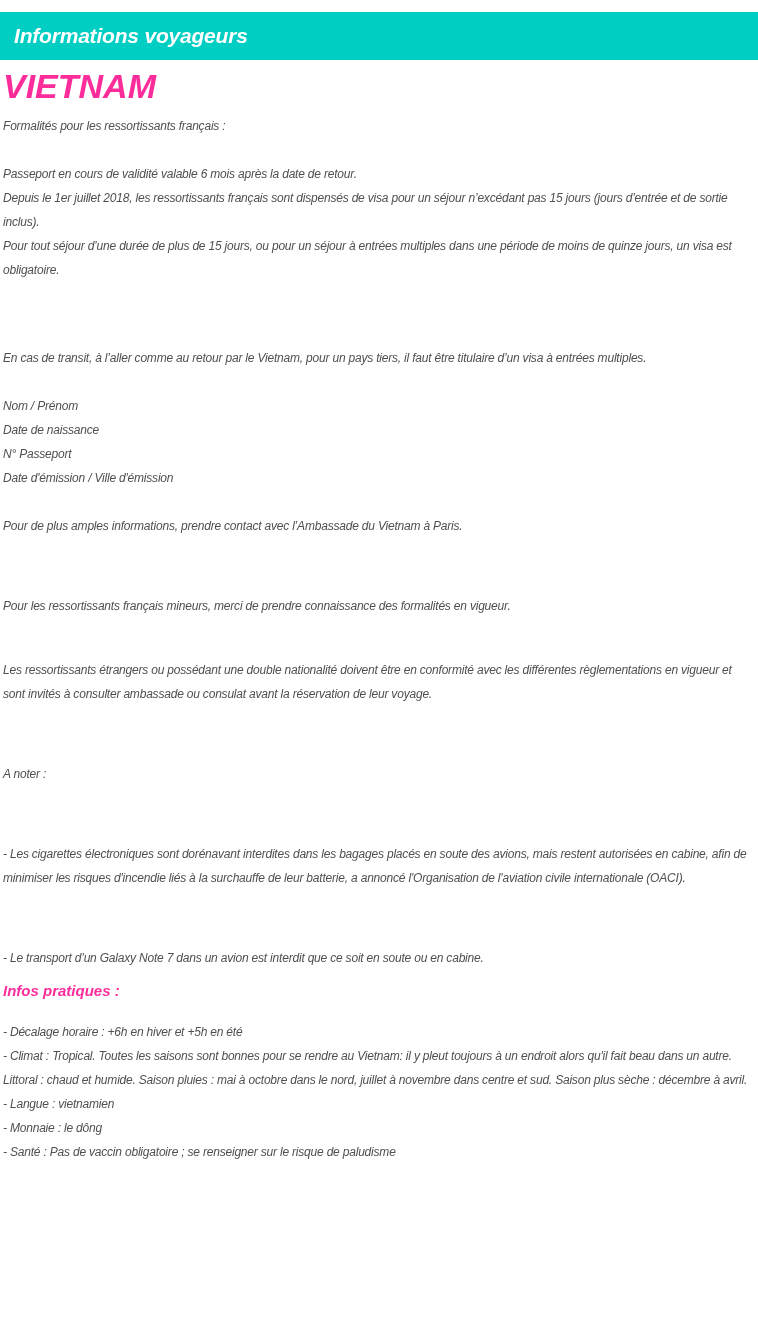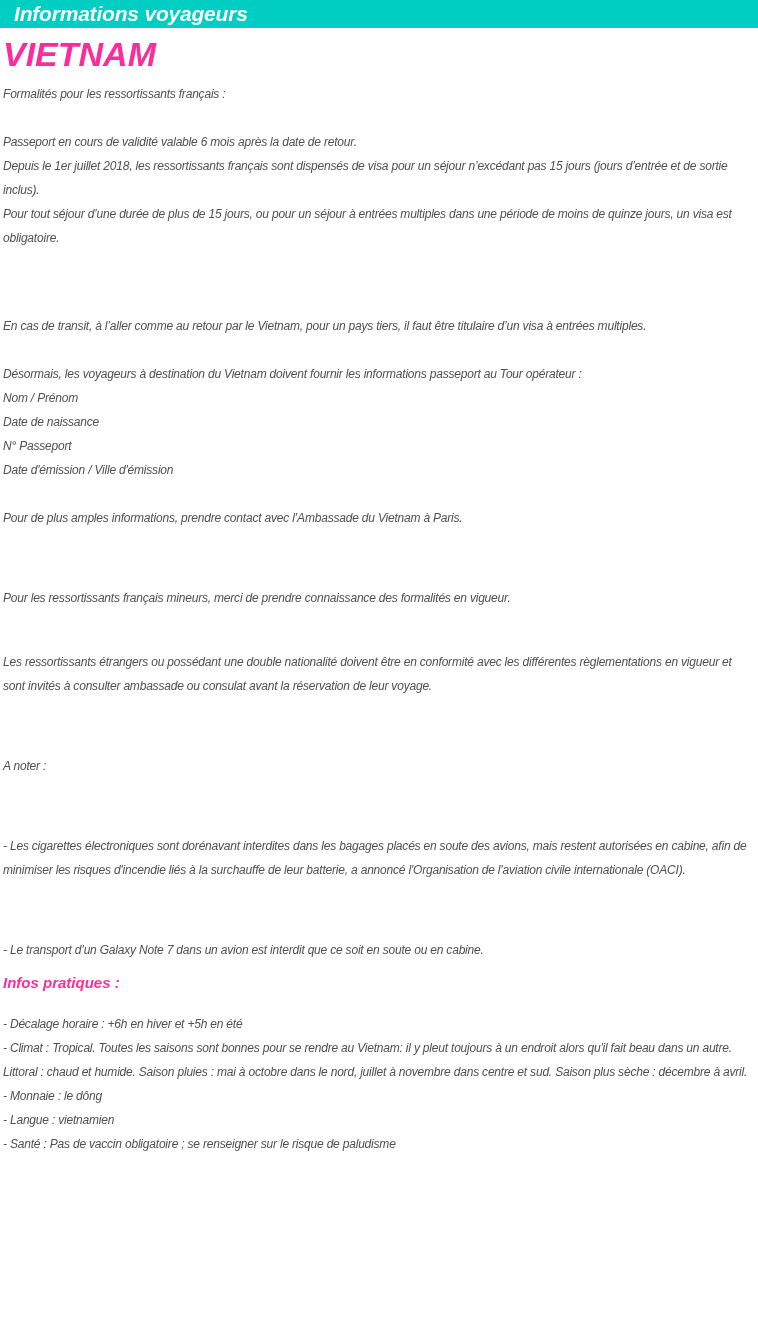--- a/index.html
+++ b/index.html
@@ -6,25 +6,26 @@
   * { box-sizing: border-box; }
   html, body { margin: 0; padding: 0; }
   body {
     width: 758px;
     height: 1327px;
     background: #ffffff;
     font-family: "Liberation Sans", sans-serif;
     overflow: hidden;
   }
   .topbar {
-    height: 28px;
+    height: 48px;
     background: #00CEC3;
     display: flex;
     align-items: center;
     padding: 0 14px;
+    margin-top: 12px;
   }
   .topbar h1 {
     margin: 0;
     font-size: 21px;
     font-weight: bold;
     font-style: italic;
     color: #ffffff;
     letter-spacing: -0.2px;
   }
   .content { padding: 0 3px; }
@@ -72,21 +73,20 @@
   <div class="sp sp24"></div>
 
   <p class="body">Passeport en cours de validité valable 6 mois après la date de retour.</p>
   <p class="body">Depuis le 1er juillet 2018, les ressortissants français sont dispensés de visa pour un séjour n’excédant pas 15 jours (jours d’entrée et de sortie inclus).</p>
   <p class="body">Pour tout séjour d’une durée de plus de 15 jours, ou pour un séjour à entrées multiples dans une période de moins de quinze jours, un visa est obligatoire.</p>
   <div class="sp sp64"></div>
 
   <p class="body">En cas de transit, à l’aller comme au retour par le Vietnam, pour un pays tiers, il faut être titulaire d’un visa à entrées multiples.</p>
   <div class="sp sp24"></div>
 
-  <p class="body">Désormais, les voyageurs à destination du Vietnam doivent fournir les informations passeport au Tour opérateur :</p>
   <p class="body">Nom / Prénom</p>
   <p class="body">Date de naissance</p>
   <p class="body">N° Passeport</p>
   <p class="body">Date d'émission / Ville d'émission</p>
   <div class="sp sp24"></div>
 
   <p class="body">Pour de plus amples informations, prendre contact avec l’Ambassade du Vietnam à Paris.</p>
   <div class="sp sp56"></div>
 
   <p class="body">Pour les ressortissants français mineurs, merci de prendre connaissance des formalités en vigueur.</p>
@@ -100,16 +100,16 @@
 
   <p class="body">- Les cigarettes électroniques sont dorénavant interdites dans les bagages placés en soute des avions, mais restent autorisées en cabine, afin de minimiser les risques d'incendie liés à la surchauffe de leur batterie, a annoncé l'Organisation de l'aviation civile internationale (OACI).</p>
   <div class="sp sp56"></div>
 
   <p class="body">- Le transport d’un Galaxy Note 7 dans un avion est interdit que ce soit en soute ou en cabine.</p>
 
   <h2 class="infos-title">Infos pratiques :</h2>
 
   <p class="body">- Décalage horaire : +6h en hiver et +5h en été</p>
   <p class="body">- Climat : Tropical. Toutes les saisons sont bonnes pour se rendre au Vietnam: il y pleut toujours à un endroit alors qu'il fait beau dans un autre. Littoral : chaud et humide. Saison pluies : mai à octobre dans le nord, juillet à novembre dans centre et sud. Saison plus sèche : décembre à avril.</p>
+  <p class="body">- Langue : vietnamien</p>
   <p class="body">- Monnaie : le dông</p>
-  <p class="body">- Langue : vietnamien</p>
   <p class="body">- Santé : Pas de vaccin obligatoire ; se renseigner sur le risque de paludisme</p>
 </main>
 
 </body></html>

